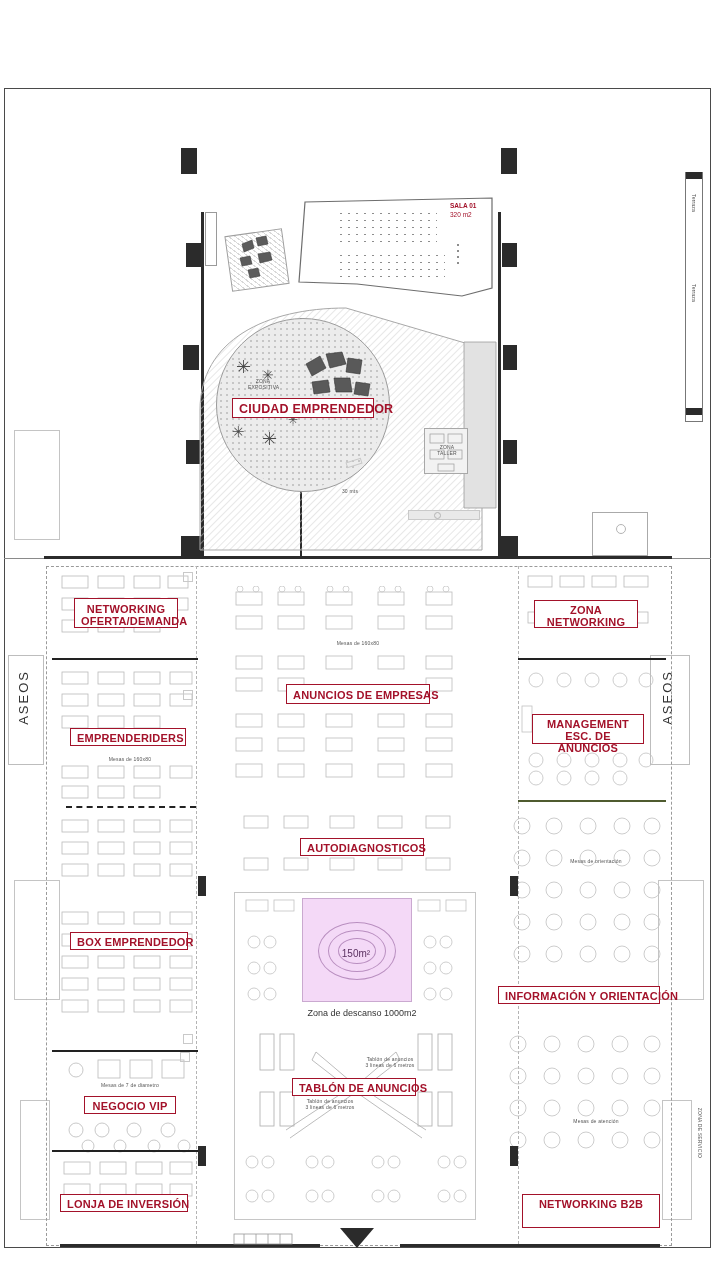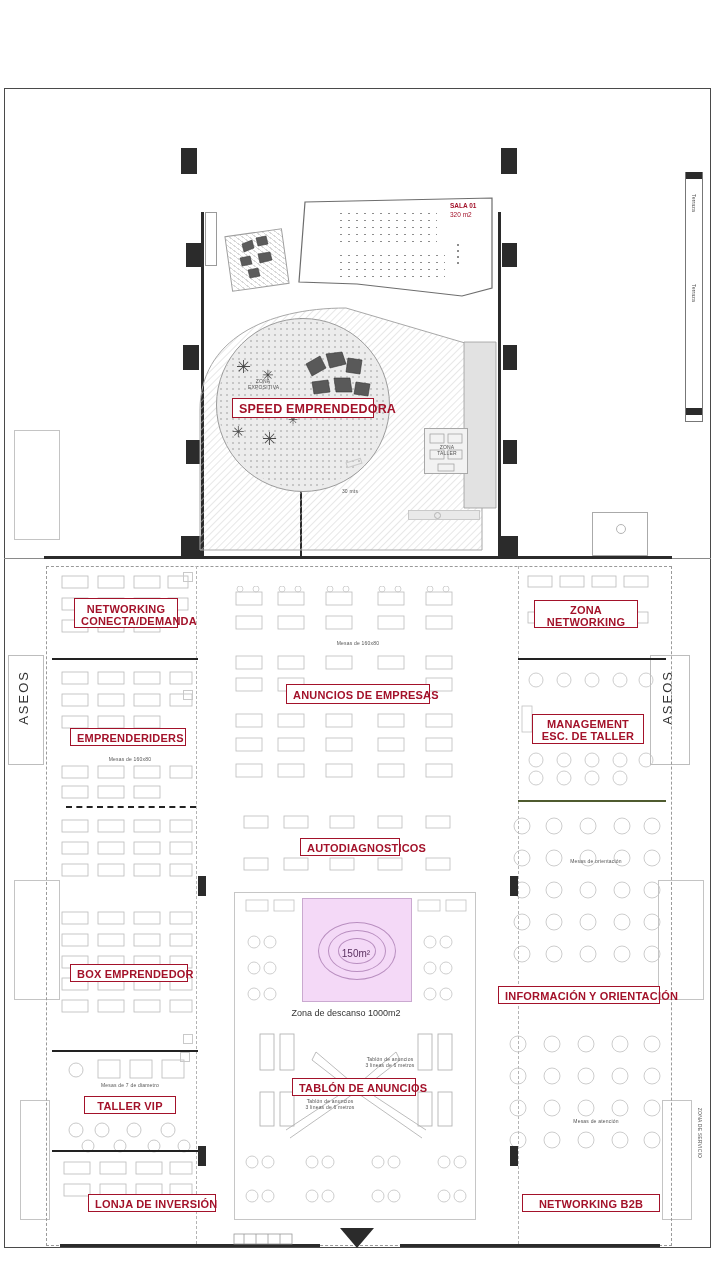--- a/index.html
+++ b/index.html
@@ -163,21 +163,21 @@
         <rect x="24" y="6" width="14" height="9"></rect>
       <rect x="6" y="22" width="14" height="9"></rect>
         <rect x="24" y="22" width="14" height="9"></rect>
       <rect x="14" y="36" width="16" height="7"></rect>
     </g>
   </svg>
 
   <div class="abs thin" style="left:408px;top:510px;width:72px;height:10px;background:#e9e9e9;"></div>
   <div class="chair" style="left:434px;top:512px;width:7px;height:7px;"></div>
 
-  <div class="label big" style="left:232px;top:398px;width:142px;height:20px;line-height:14px;">SPEED EMPRENDEDORA</div>
+  <div class="label big" style="left:232px;top:398px;width:142px;height:20px;line-height:14px;">CIUDAD EMPRENDEDOR</div>
 
   <div class="greyline" style="left:4px;top:558px;width:707px;height:1px;"></div>
   <div class="blackbar" style="left:44px;top:556px;width:628px;height:3px;"></div>
 
   <div class="abs outline" style="left:14px;top:430px;width:46px;height:110px;border-color:#c4c4c4;"></div>
   <div class="abs outline" style="left:14px;top:880px;width:46px;height:120px;border-color:#c4c4c4;"></div>
   <div class="abs outline" style="left:658px;top:880px;width:46px;height:120px;border-color:#c4c4c4;"></div>
   <div class="abs outline" style="left:20px;top:1100px;width:30px;height:120px;border-color:#c4c4c4;"></div>
   <div class="abs outline" style="left:662px;top:1100px;width:30px;height:120px;border-color:#c4c4c4;"></div>
 
@@ -203,21 +203,21 @@
         <rect x="76" y="26" width="26" height="12"></rect>
         <rect x="110" y="26" width="20" height="12"></rect>
       <rect x="4" y="48" width="26" height="12"></rect>
         <rect x="40" y="48" width="26" height="12"></rect>
         <rect x="76" y="48" width="26" height="12"></rect>
     </g>
   </svg>
   <div class="abs thin" style="left:183px;top:572px;width:10px;height:10px;"></div>
   <div class="label two" style="left:74px;top:598px;width:104px;height:30px;padding-top:4px;">
     <span>NETWORKING</span><br>
-    <span>CONECTA/DEMANDA</span>
+    <span>OFERTA/DEMANDA</span>
   </div>
   <div class="solidline" style="left:52px;top:658px;width:146px;height:2px;"></div>
 
   <svg class="abs" style="left:524px;top:572px;" width="140" height="58" viewBox="0 0 140 58">
     <g fill="none" stroke="#b9b9b9" stroke-width=".8">
       <rect x="4" y="4" width="24" height="11"></rect>
         <rect x="36" y="4" width="24" height="11"></rect>
         <rect x="68" y="4" width="24" height="11"></rect>
         <rect x="100" y="4" width="24" height="11"></rect>
       <rect x="4" y="40" width="24" height="11"></rect>
@@ -341,39 +341,39 @@
         <circle cx="20" cy="110" r="7"></circle>
           <circle cx="48" cy="110" r="7"></circle>
           <circle cx="76" cy="110" r="7"></circle>
           <circle cx="104" cy="110" r="7"></circle>
       </g>
       <rect x="6" y="38" width="10" height="26"></rect>
     </g>
   </svg>
   <div class="label two" style="left:532px;top:714px;width:112px;height:30px;">
     <span>MANAGEMENT</span><br>
-    <span>ESC. DE TALLER</span>
+    <span>ESC. DE ANUNCIOS</span>
   </div>
   <div class="solidline" style="left:518px;top:800px;width:148px;height:2px;background:#4f5b2f;"></div>
 
   <svg class="abs" style="left:238px;top:812px;" width="244" height="62" viewBox="0 0 244 62">
     <g fill="none" stroke="#bcbcbc" stroke-width=".8">
       <rect x="6" y="4" width="24" height="12"></rect>
         <rect x="46" y="4" width="24" height="12"></rect>
         <rect x="92" y="4" width="24" height="12"></rect>
         <rect x="140" y="4" width="24" height="12"></rect>
         <rect x="188" y="4" width="24" height="12"></rect>
       <rect x="6" y="46" width="24" height="12"></rect>
         <rect x="46" y="46" width="24" height="12"></rect>
         <rect x="92" y="46" width="24" height="12"></rect>
         <rect x="140" y="46" width="24" height="12"></rect>
         <rect x="188" y="46" width="24" height="12"></rect>
     </g>
   </svg>
-  <div class="label" style="left:300px;top:838px;width:100px;height:18px;line-height:13px;">AUTODIAGNOSTICOS</div>
+  <div class="label" style="left:300px;top:838px;width:124px;height:18px;line-height:13px;">AUTODIAGNOSTICOS</div>
 
   <svg class="abs" style="left:58px;top:816px;" width="140" height="226" viewBox="0 0 140 226">
     <g fill="none" stroke="#bababa" stroke-width=".8">
       <rect x="4" y="4" width="26" height="12"></rect>
         <rect x="40" y="4" width="26" height="12"></rect>
         <rect x="76" y="4" width="26" height="12"></rect>
         <rect x="112" y="4" width="22" height="12"></rect>
       <rect x="4" y="26" width="26" height="12"></rect>
         <rect x="40" y="26" width="26" height="12"></rect>
         <rect x="76" y="26" width="26" height="12"></rect>
@@ -398,21 +398,21 @@
         <rect x="40" y="162" width="26" height="12"></rect>
         <rect x="76" y="162" width="26" height="12"></rect>
         <rect x="112" y="162" width="22" height="12"></rect>
       <rect x="4" y="184" width="26" height="12"></rect>
         <rect x="40" y="184" width="26" height="12"></rect>
         <rect x="76" y="184" width="26" height="12"></rect>
         <rect x="112" y="184" width="22" height="12"></rect>
     </g>
   </svg>
   <div class="abs thin" style="left:183px;top:1034px;width:10px;height:10px;"></div>
-  <div class="label" style="left:70px;top:932px;width:118px;height:18px;line-height:13px;margin-top:32px;">BOX EMPRENDEDOR</div>
+  <div class="label" style="left:70px;top:932px;width:118px;height:18px;line-height:13px;">BOX EMPRENDEDOR</div>
   <div class="solidline" style="left:52px;top:1050px;width:146px;height:2px;"></div>
 
   <svg class="abs" style="left:500px;top:812px;" width="170" height="170" viewBox="0 0 170 170">
     <g fill="none" stroke="#c0c0c0" stroke-width=".8">
       <circle cx="22" cy="14" r="8"></circle>
         <circle cx="54" cy="14" r="8"></circle>
         <circle cx="88" cy="14" r="8"></circle>
         <circle cx="122" cy="14" r="8"></circle>
         <circle cx="152" cy="14" r="8"></circle>
       <circle cx="22" cy="46" r="8"></circle>
@@ -439,21 +439,21 @@
   </svg>
   <div class="cap" style="left:548px;top:858px;width:96px;">Mesas de orientación</div>
   <div class="label" style="left:498px;top:986px;width:162px;height:18px;line-height:13px;">INFORMACIÓN Y ORIENTACIÓN</div>
 
   <div class="abs thin" style="left:234px;top:892px;width:242px;height:328px;border-color:#c6c6c6;"></div>
   <div id="restzone" style="left:302px;top:898px;width:108px;height:102px;"></div>
   <div class="ring" style="left:318px;top:922px;width:76px;height:56px;"></div>
   <div class="ring" style="left:328px;top:930px;width:56px;height:40px;"></div>
   <div class="ring" style="left:338px;top:938px;width:36px;height:24px;"></div>
   <div class="cap8" style="left:326px;top:948px;width:60px;font-size:10px;color:#5a3060;">150m²</div>
-  <div class="cap8" style="left:276px;top:1008px;width:140px;font-size:9px;">Zona de descanso 1000m2</div>
+  <div class="cap8" style="left:292px;top:1008px;width:140px;font-size:9px;">Zona de descanso 1000m2</div>
 
   <svg class="abs" style="left:240px;top:898px;" width="60" height="118" viewBox="0 0 60 118">
     <g fill="none" stroke="#c2c2c2" stroke-width=".8">
       <rect x="6" y="2" width="22" height="11"></rect>
         <rect x="34" y="2" width="20" height="11"></rect>
       <circle cx="14" cy="44" r="6"></circle>
         <circle cx="30" cy="44" r="6"></circle>
       <circle cx="14" cy="70" r="6"></circle>
         <circle cx="30" cy="70" r="6"></circle>
       <circle cx="14" cy="96" r="6"></circle>
@@ -527,36 +527,36 @@
         <circle cx="76" cy="74" r="7"></circle>
         <circle cx="110" cy="74" r="7"></circle>
       <circle cx="30" cy="90" r="6"></circle>
         <circle cx="62" cy="90" r="6"></circle>
         <circle cx="96" cy="90" r="6"></circle>
         <circle cx="126" cy="90" r="6"></circle>
     </g>
   </svg>
   <div class="abs thin" style="left:180px;top:1052px;width:10px;height:10px;"></div>
   <div class="cap" style="left:82px;top:1082px;width:96px;">Mesas de 7 de diametro</div>
-  <div class="label" style="left:84px;top:1096px;width:92px;height:18px;line-height:13px;">TALLER VIP</div>
+  <div class="label" style="left:84px;top:1096px;width:92px;height:18px;line-height:13px;">NEGOCIO VIP</div>
   <div class="solidline" style="left:52px;top:1150px;width:146px;height:2px;"></div>
 
   <svg class="abs" style="left:58px;top:1158px;" width="140" height="56" viewBox="0 0 140 56">
     <g fill="none" stroke="#bababa" stroke-width=".8">
       <rect x="6" y="4" width="26" height="12"></rect>
         <rect x="42" y="4" width="26" height="12"></rect>
         <rect x="78" y="4" width="26" height="12"></rect>
         <rect x="112" y="4" width="22" height="12"></rect>
       <rect x="6" y="26" width="26" height="12"></rect>
         <rect x="42" y="26" width="26" height="12"></rect>
         <rect x="78" y="26" width="26" height="12"></rect>
         <rect x="112" y="26" width="22" height="12"></rect>
     </g>
   </svg>
-  <div class="label" style="left:88px;top:1194px;width:128px;height:18px;line-height:13px;">LONJA DE INVERSIÓN</div>
+  <div class="label" style="left:60px;top:1194px;width:128px;height:18px;line-height:13px;">LONJA DE INVERSIÓN</div>
 
   <svg class="abs" style="left:496px;top:1030px;" width="174" height="140" viewBox="0 0 174 140">
     <g fill="none" stroke="#c0c0c0" stroke-width=".8">
       <circle cx="22" cy="14" r="8"></circle>
         <circle cx="56" cy="14" r="8"></circle>
         <circle cx="90" cy="14" r="8"></circle>
         <circle cx="124" cy="14" r="8"></circle>
         <circle cx="156" cy="14" r="8"></circle>
       <circle cx="22" cy="46" r="8"></circle>
         <circle cx="56" cy="46" r="8"></circle>
@@ -569,21 +569,21 @@
         <circle cx="124" cy="78" r="8"></circle>
         <circle cx="156" cy="78" r="8"></circle>
       <circle cx="22" cy="110" r="8"></circle>
         <circle cx="56" cy="110" r="8"></circle>
         <circle cx="90" cy="110" r="8"></circle>
         <circle cx="124" cy="110" r="8"></circle>
         <circle cx="156" cy="110" r="8"></circle>
     </g>
   </svg>
   <div class="cap" style="left:548px;top:1118px;width:96px;">Mesas de atención</div>
-  <div class="label" style="left:522px;top:1194px;width:138px;height:18px;line-height:13px;">NETWORKING B2B</div>
+  <div class="label" style="left:522px;top:1194px;width:138px;height:34px;line-height:13px;">NETWORKING B2B</div>
 
   <div class="cap" style="left:670px;top:1130px;width:60px;transform:rotate(90deg);">ZONA DE SERVICIO</div>
 
   <div class="blackbar" style="left:60px;top:1244px;width:260px;height:3px;"></div>
   <div class="blackbar" style="left:400px;top:1244px;width:260px;height:3px;"></div>
   <div id="arrow" style="left:340px;top:1228px;transform:rotate(180deg);"></div>
 
   <svg class="abs" style="left:232px;top:1228px;" width="64" height="24" viewBox="0 0 64 24">
     <g fill="none" stroke="#9a9a9a" stroke-width=".8">
       <rect x="2" y="6" width="58" height="10"></rect>

